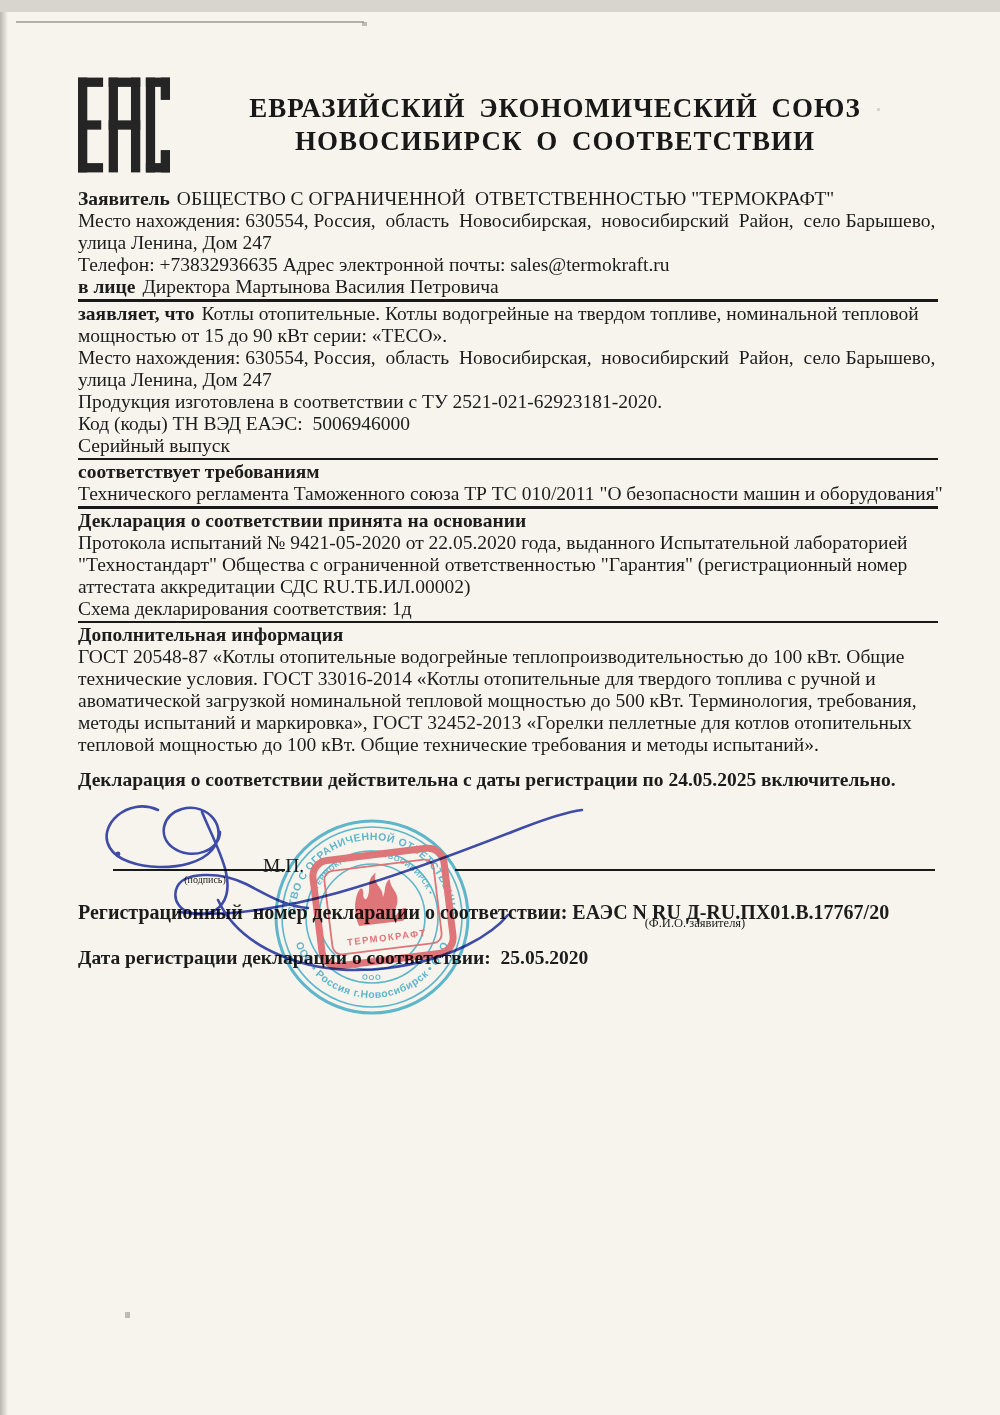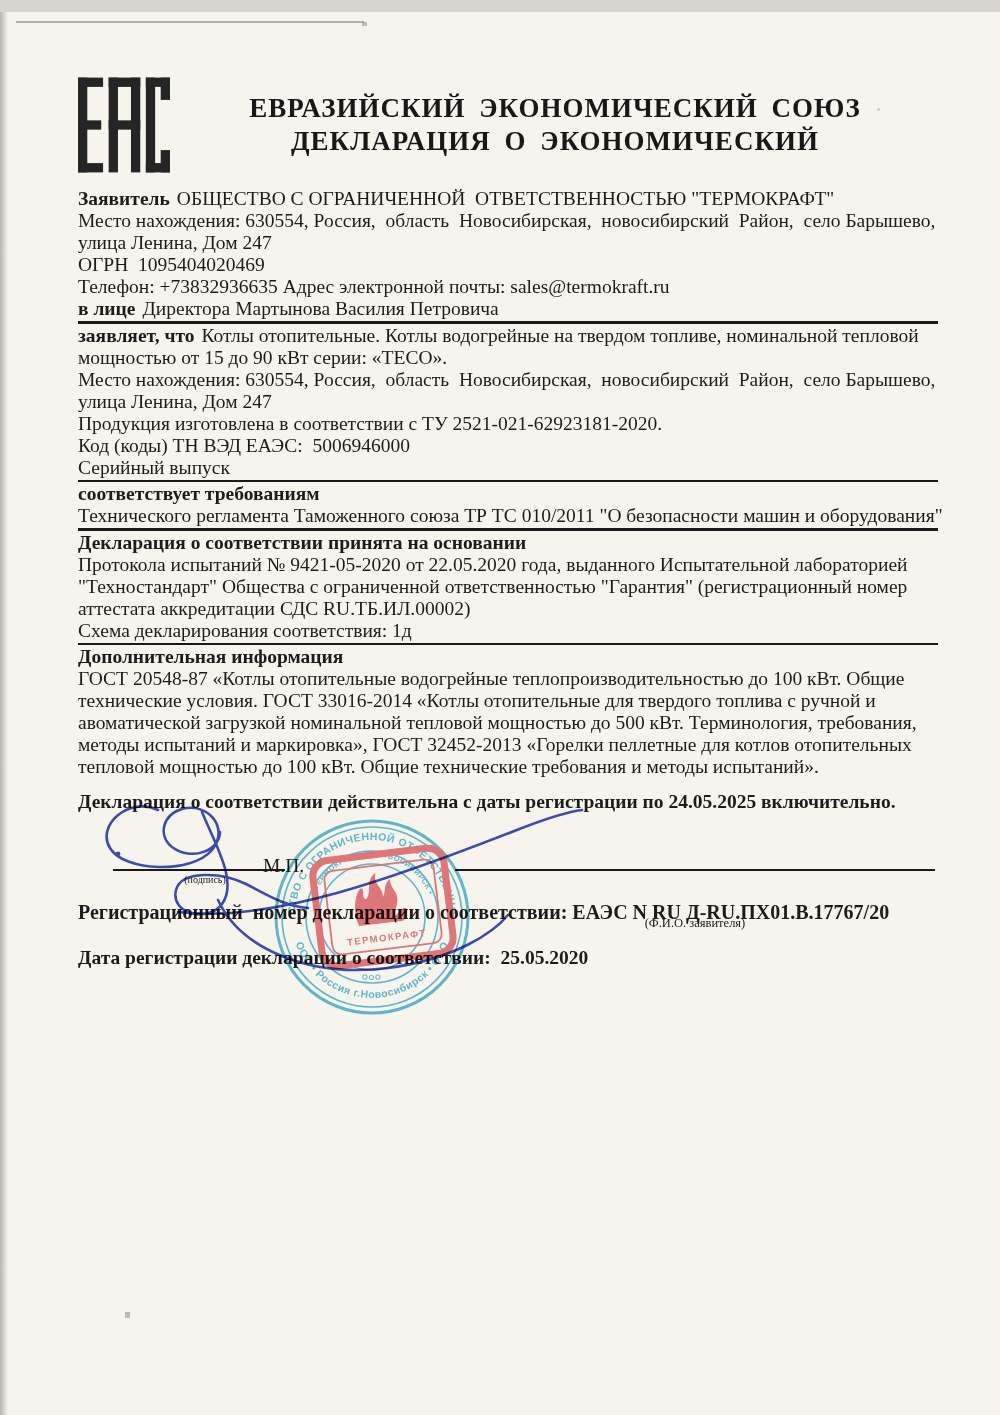--- a/index.html
+++ b/index.html
@@ -78,30 +78,29 @@
       <rect x="73" y="0" width="10" height="102"></rect>
       <rect x="73" y="0" width="26" height="10"></rect>
         <rect x="89" y="0" width="10" height="24"></rect>
       <rect x="73" y="92" width="26" height="10"></rect>
         <rect x="89" y="78" width="10" height="24"></rect>
     </g>
   </svg>
 
   <div class="title">
     <div>ЕВРАЗИЙСКИЙ  ЭКОНОМИЧЕСКИЙ СОЮЗ</div>
-    <div>ДЕКЛАРАЦИЯ  О ЭКОНОМИЧЕСКИЙ</div>
+    <div>НОВОСИБИРСК  О СООТВЕТСТВИИ</div>
   </div>
 
   <div class="body">
 
     <div class="sec">
       <div class="ln"><b class="lead">Заявитель</b><span>ОБЩЕСТВО С ОГРАНИЧЕННОЙ  ОТВЕТСТВЕННОСТЬЮ "ТЕРМОКРАФТ"</span></div>
       <div class="ln">Место нахождения: 630554, Россия,  область  Новосибирская,  новосибирский  Район,  село Барышево,</div>
       <div class="ln">улица Ленина, Дом 247</div>
-      <div class="ln">ОГРН  1095404020469</div>
       <div class="ln">Телефон: +73832936635 Адрес электронной почты: sales@termokraft.ru</div>
       <div class="ln"><b class="lead">в лице</b><span>Директора Мартынова Василия Петровича</span></div>
     </div>
 
     <div class="rule rm"></div>
 
     <div class="sec">
       <div class="ln"><b class="lead">заявляет, что</b><span>Котлы отопительные. Котлы водогрейные на твердом топливе, номинальной тепловой</span></div>
       <div class="ln">мощностью от 15 до 90 кВт серии: «ТЕСО».</div>
       <div class="ln">Место нахождения: 630554, Россия,  область  Новосибирская,  новосибирский  Район,  село Барышево,</div>

